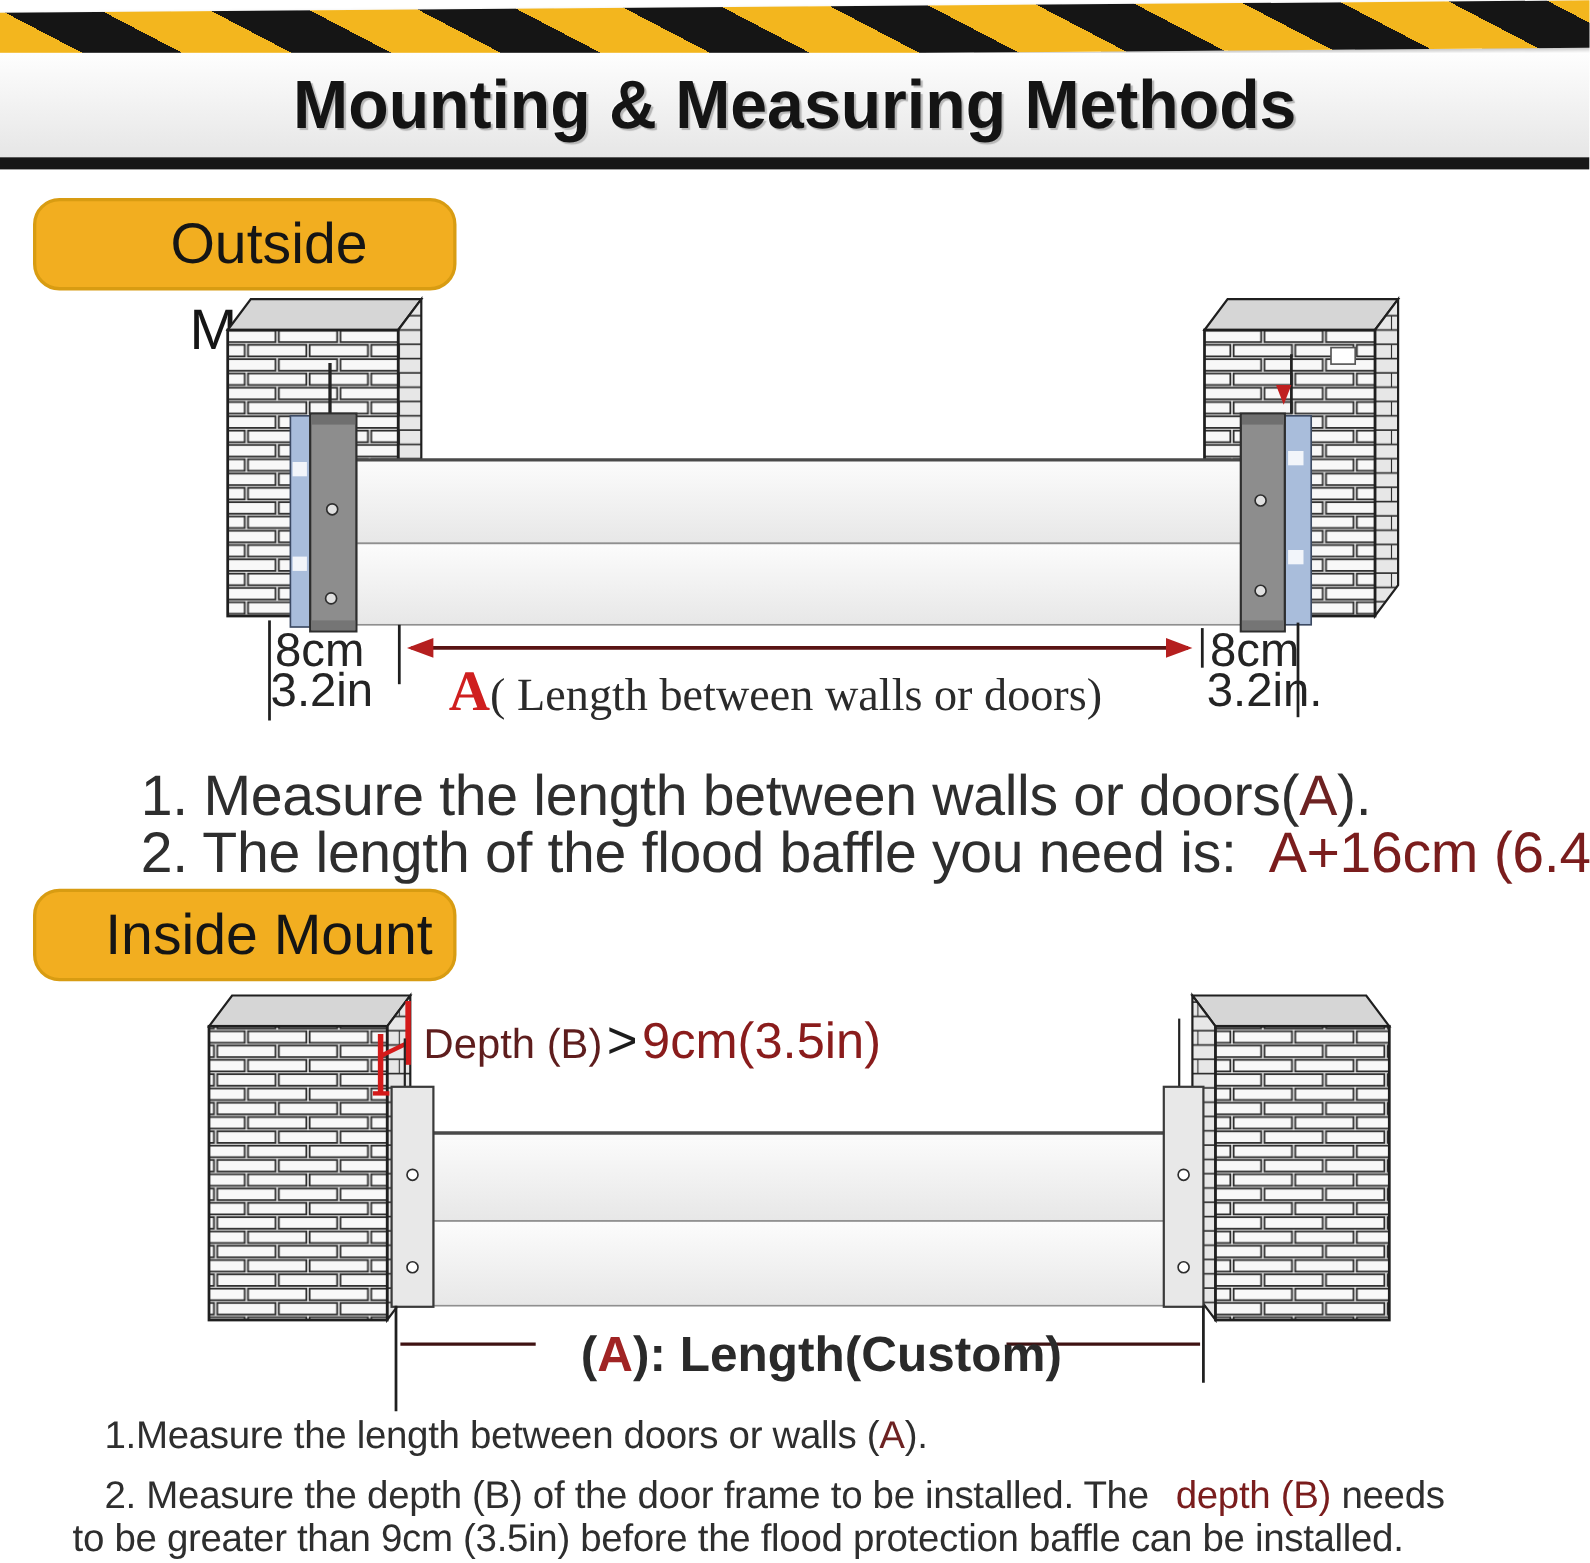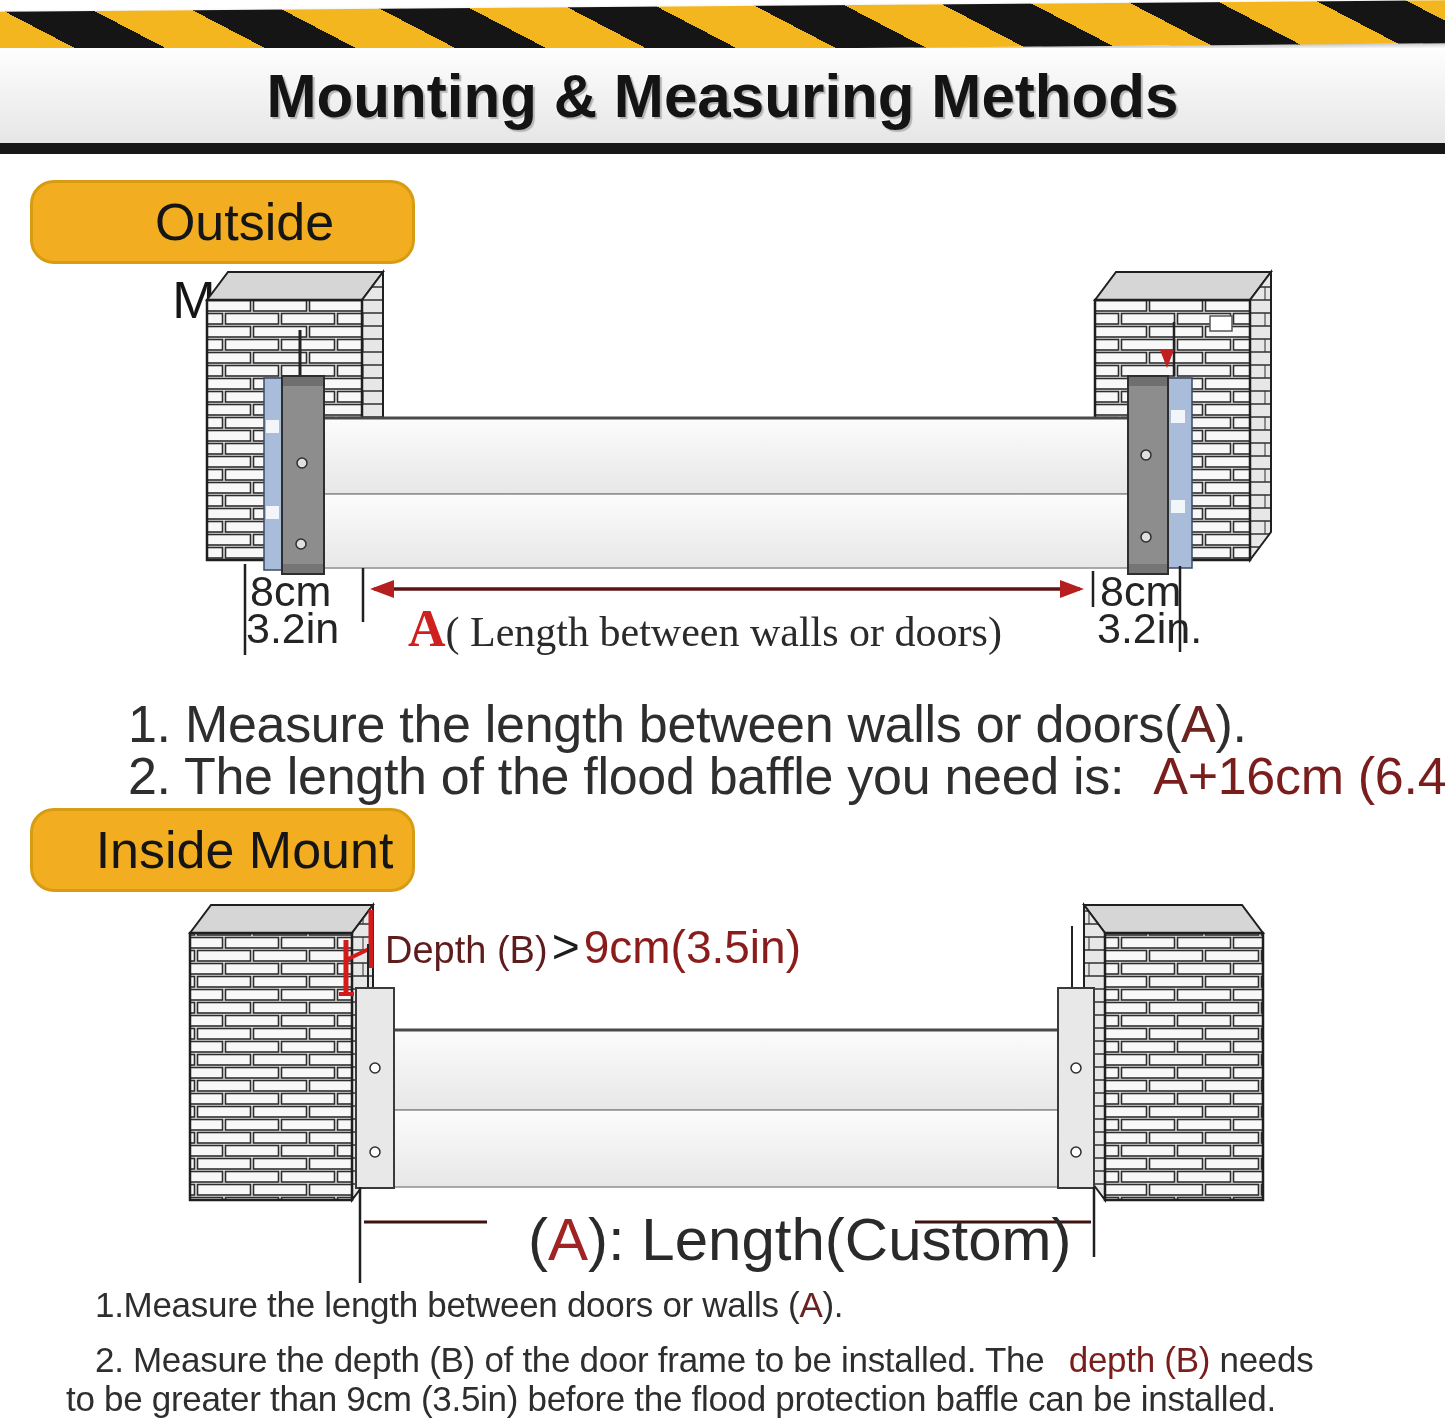--- a/index.html
+++ b/index.html
@@ -41,21 +41,21 @@
   .meas{font-size:43px;color:#242424;}
   .dim-label{font-size:42px;color:#2a2a2a;font-family:Liberation Serif, serif;}
   .dim-label .big-a{font-size:52px;font-weight:bold;color:#cf1f1f;}
   .step{font-size:52px;color:#2e2e2e;letter-spacing:-0.3px;}
   .bstep{font-size:35px;color:#2e2e2e;letter-spacing:-0.3px;}
   .dk-red{color:#7a1d1d;margin-left:15px;}
   .a-red{color:#6d2222;}
   .depth-line{font-size:38px;color:#5e1d1d;text-align:center;}
   .depth-line .gt{font-size:48px;color:#1c1c1c;font-weight:300;padding:0 4px;}
   .depth-line .val{font-size:46px;color:#8a1c1c;}
-  .inside-dim{font-size:60px;color:#2a2a2a;}
+  .inside-dim{font-size:45px;color:#2a2a2a;font-weight:bold;}
   .inside-dim .a{color:#a02424;}
 </style>
 </head>
 <body>
 
 <div class="hazard-tape"></div>
 <div class="title-band"></div>
 <div class="page-title">Mounting &amp; Measuring Methods</div>
 <div class="header-bar"></div>
 

